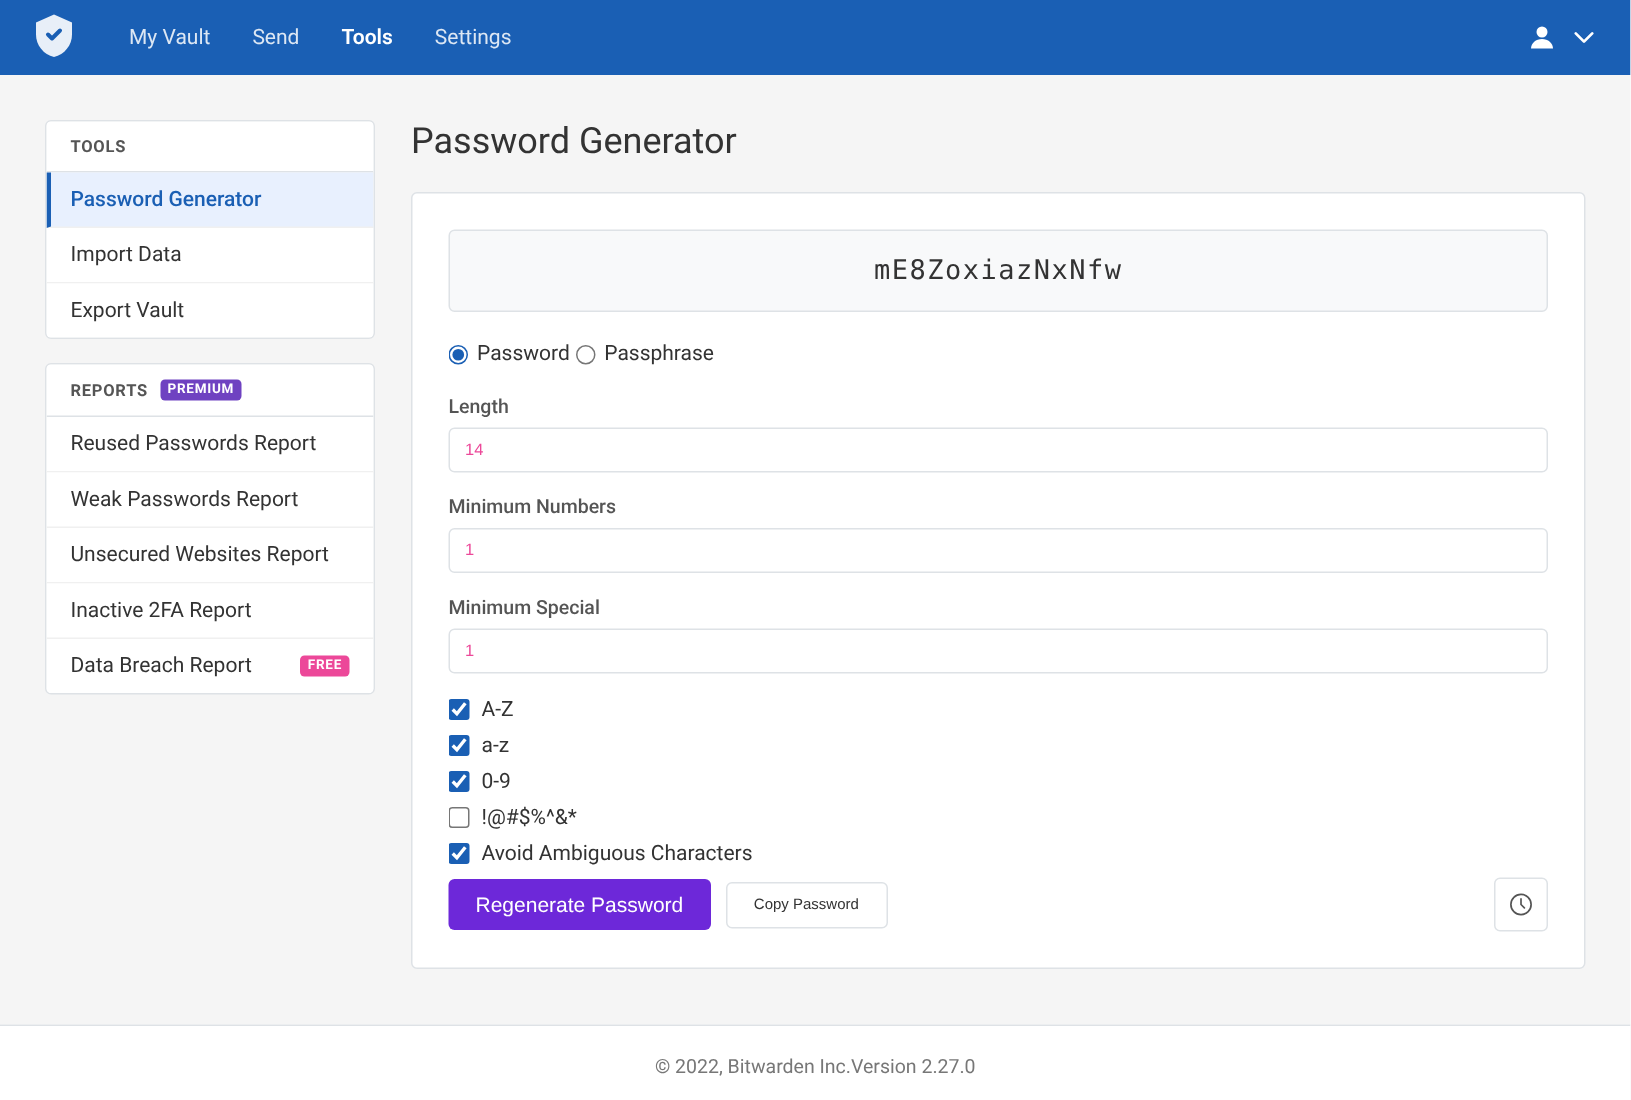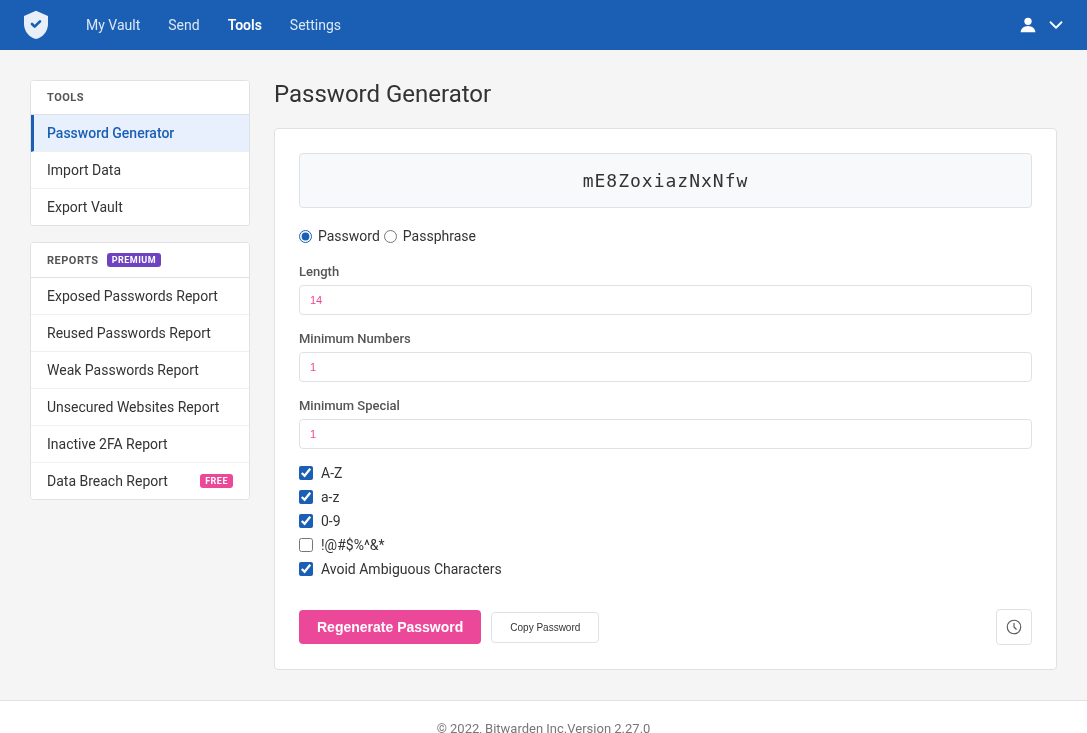--- a/index.html
+++ b/index.html
@@ -188,49 +188,49 @@
       border-radius: 4px;
       padding: 8px 10px;
       font-size: 11px;
       color: #ec4899;
       outline: none;
     }
     .checkbox-group {
       display: flex;
       flex-direction: column;
       gap: 8px;
-      margin-bottom: 32px;
+      margin-bottom: 8px;
     }
     .checkbox-item {
       display: flex;
       align-items: center;
       gap: 8px;
       cursor: pointer;
       font-size: 14px;
     }
     .checkbox-item input[type="checkbox"] {
       cursor: pointer;
       accent-color: #1a5fb4;
       width: 14px;
       height: 14px;
     }
     .actions-row {
       display: flex;
       align-items: center;
       gap: 10px;
     }
     .btn-primary {
-      background: #ec4899;
+      background: #6d28d9;
       color: #fff;
       border: none;
       border-radius: 4px;
       padding: 9px 18px;
       font-size: 14px;
       cursor: pointer;
-      font-weight: 700;
+      font-weight: 400;
     }
     .btn-secondary {
       background: #fff;
       color: #333;
       border: 1px solid #dee2e6;
       border-radius: 4px;
       padding: 9px 18px;
       font-size: 10px;
       cursor: pointer;
     }
@@ -314,23 +314,20 @@
       </div>
       <div class="sidebar-item">
         <span>Export Vault</span>
       </div>
     </div>
 
     <div class="sidebar-section">
       <div class="sidebar-section-header">
         <span>REPORTS</span>
         <span class="badge-premium">PREMIUM</span>
-      </div>
-      <div class="sidebar-item">
-        <span>Exposed Passwords Report</span>
       </div>
       <div class="sidebar-item">
         <span>Reused Passwords Report</span>
       </div>
       <div class="sidebar-item">
         <span>Weak Passwords Report</span>
       </div>
       <div class="sidebar-item">
         <span>Unsecured Websites Report</span>
       </div>

